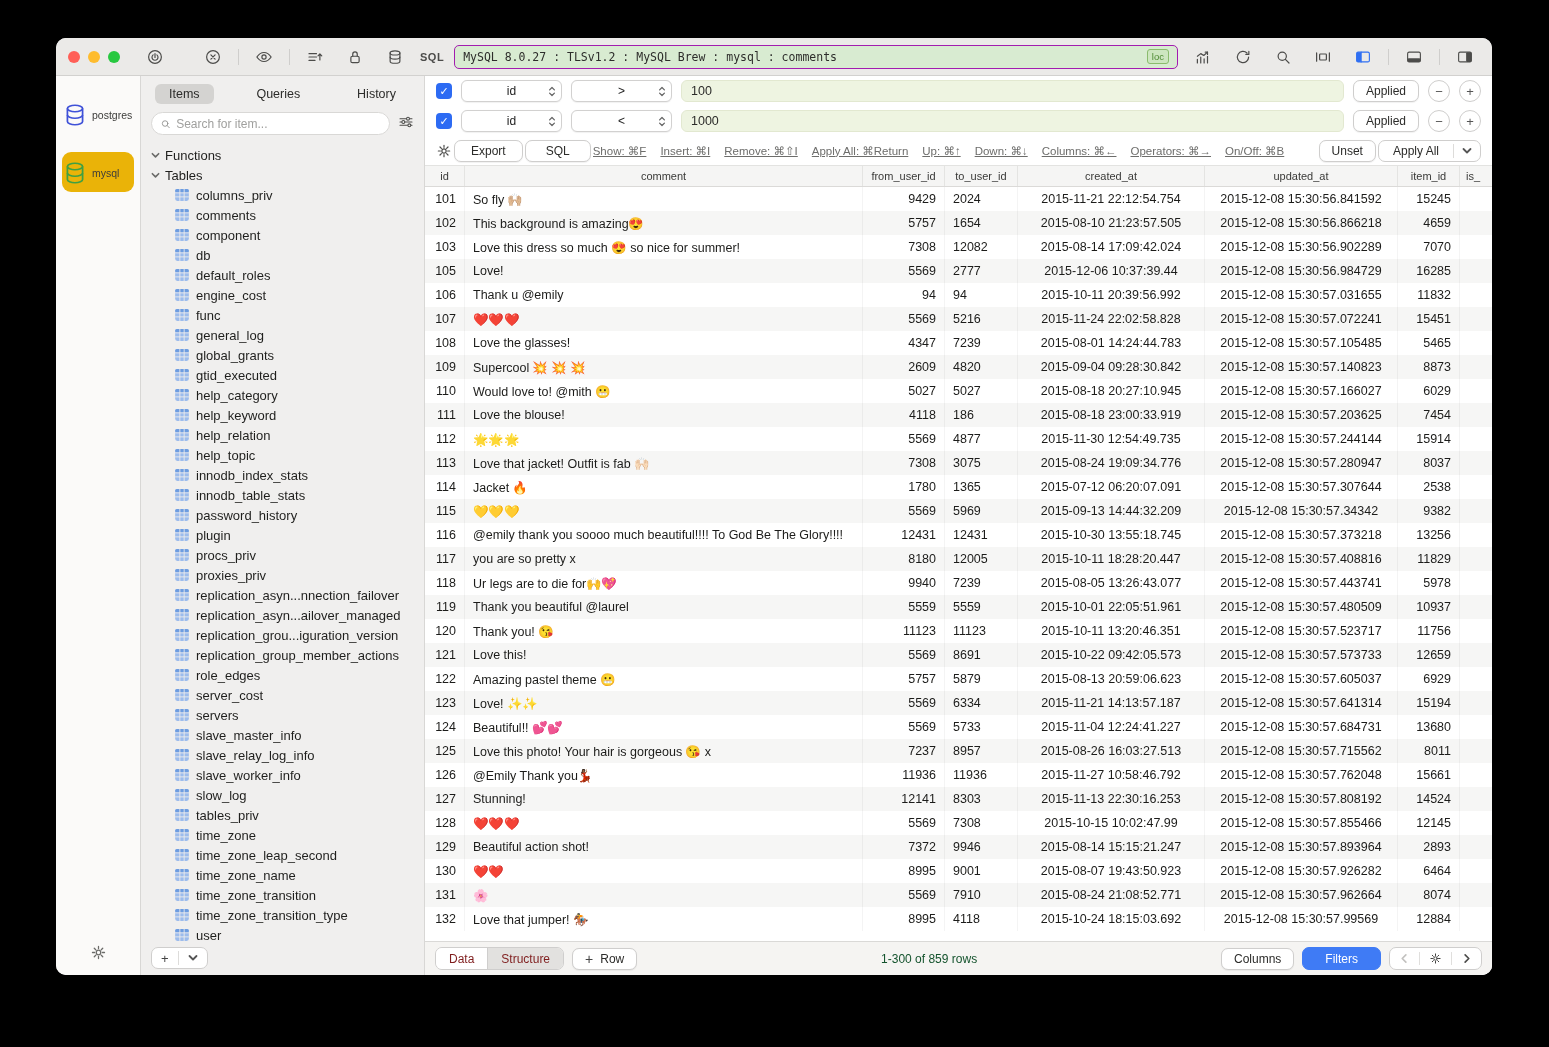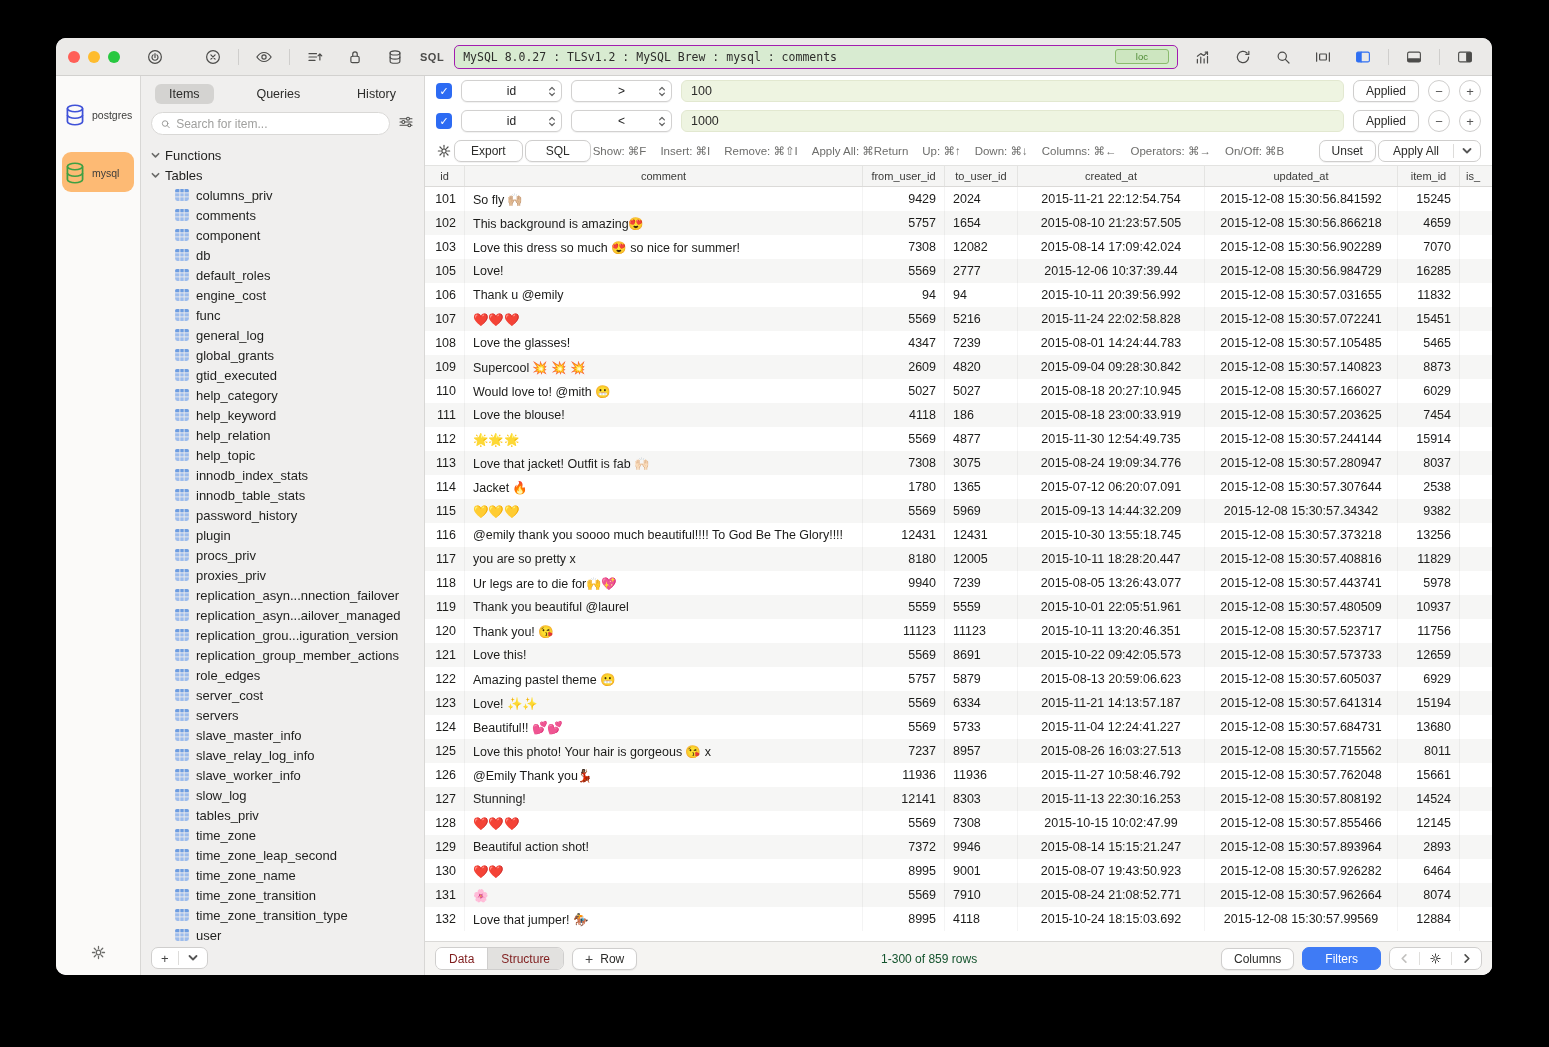--- a/index.html
+++ b/index.html
@@ -14,30 +14,30 @@
   .traffic { display:flex; gap:8px; margin-right:10px; }
   .tl { width:12px; height:12px; border-radius:50%; }
   .tl.red{ background:#ff5f57; } .tl.yellow{ background:#febc2e; } .tl.green{ background:#28c840; }
   .tb-icon { width:30px; height:24px; display:flex; align-items:center; justify-content:center; color:#4c4c4a; }
   .tb-icon svg { width:18px; height:18px; stroke:currentColor; fill:none; stroke-width:1.6; stroke-linecap:round; stroke-linejoin:round; }
   .tb-sep { width:1px; height:16px; background:#cfcecc; }
   .sql-label { font-size:11px; font-weight:bold; color:#4c4c4a; letter-spacing:.5px; }
   .title-field { flex:1; max-width:760px; height:24px; background:#d8ebd1; border:1px solid #a21caf; border-radius:5px;
                  display:flex; align-items:center; padding:0 8px; gap:8px; }
   .title-text { flex:1; font-family:"DejaVu Sans Mono", monospace; font-size:11.5px; color:#2d2d2b; white-space:nowrap; overflow:hidden; }
-  .loc-badge { font-size:9.5px; color:#4e8a33; border:1px solid #8abb6d; background:#cde6c0; border-radius:3px; padding:0 20px; line-height:13px; }
+  .loc-badge { font-size:9.5px; color:#4e8a33; border:1px solid #8abb6d; background:#cde6c0; border-radius:3px; padding:0 4px; line-height:13px; }
   .panel-icon svg { stroke-width:1.5; }
 
   
   .content { flex:1; display:flex; min-height:0; }
 
   
   .rail { width:85px; flex:0 0 85px; border-right:1px solid #d8d7d5; background:#fbfaf9; display:flex; flex-direction:column; align-items:center; padding-top:18px; }
   .conn { width:72px; border-radius:9px; padding:8px 0 6px; display:flex; align-items:center; gap:4px; margin-bottom:18px; }
-  .conn.selected { background:#fdba74; }
+  .conn.selected { background:#eab308; }
   .conn svg { width:26px; height:26px; fill:none; stroke-width:1.6; }
   .conn-label { font-size:10.5px; color:#3c3c3a; }
   .rail-spacer { flex:1; }
   .rail-gear { margin-bottom:10px; color:#6c6c6a; }
   .rail-gear svg { width:17px; height:17px; stroke:currentColor; fill:none; stroke-width:1.8; stroke-linecap:round; }
 
   
   .sidebar { width:284px; flex:0 0 284px; background:#f0efee; border-right:1px solid #d8d7d5; display:flex; flex-direction:column; min-height:0; }
   .side-tabs { display:flex; align-items:center; justify-content:space-between; padding:8px 14px 4px; }
   .side-tab { font-size:12.5px; color:#2c2c2a; padding:3px 14px; border-radius:6px; }
@@ -69,21 +69,21 @@
   .fselect .spin svg { width:8px; height:13px; stroke:#666; fill:none; stroke-width:1.6; stroke-linecap:round; stroke-linejoin:round; }
   .fvalue { flex:1; height:22px; background:#eef4e1; border:1px solid #e2e8d0; border-radius:6px; padding:0 9px; font-size:12.5px; color:#2c2c2a;
             outline:none; font-family:"Liberation Sans",sans-serif; }
   .btn { height:22px; background:#fff; border:1px solid #cfcecd; border-radius:7px; box-shadow:0 .5px 1px rgba(0,0,0,.06);
          font-size:12px; color:#2c2c2a; display:flex; align-items:center; padding:0 12px; white-space:nowrap; }
   .roundbtn { width:22px; height:22px; border-radius:50%; background:#fff; border:1px solid #cfcecd; color:#555;
               display:flex; align-items:center; justify-content:center; font-size:13px; flex:0 0 22px; }
   .toolbar { height:29px; flex:0 0 29px; display:flex; align-items:center; gap:2px; padding:0 11px; }
   .toolbar .gear { color:#4c4c4a; display:flex; }
   .toolbar .gear svg { width:16px; height:16px; stroke:currentColor; fill:none; stroke-width:1.8; stroke-linecap:round; }
-  .hints { display:flex; gap:14px; font-size:11.5px; color:#6d6d6b; overflow:hidden; white-space:nowrap; flex:1; }
+  .hints { display:flex; gap:14px; font-size:11.5px; color:#6d6d6b; overflow:hidden; white-space:nowrap; flex:1;text-decoration:underline; }
   .apply-split { display:flex; align-items:center; height:22px; background:#fff; border:1px solid #cfcecd; border-radius:7px; }
   .apply-split .lbl { padding:0 14px; font-size:12px; color:#2c2c2a; }
   .apply-split .divider { width:1px; height:14px; background:#dddcda; }
   .apply-split .chev { padding:0 8px; display:flex; }
   .apply-split svg { width:10px; height:10px; stroke:#555; fill:none; stroke-width:1.8; stroke-linecap:round; stroke-linejoin:round; }
 
   
   .grid-head { flex:0 0 22px; display:grid; grid-template-columns:40px 398px 82px 73px 187px 193px 62px 1fr;
                background:#f5f5f4; border-top:1px solid #e3e3e1; border-bottom:1px solid #dbdad8; }
   .grid-head .hcell { font-size:11px; color:#3a3a38; display:flex; align-items:center; justify-content:center;

